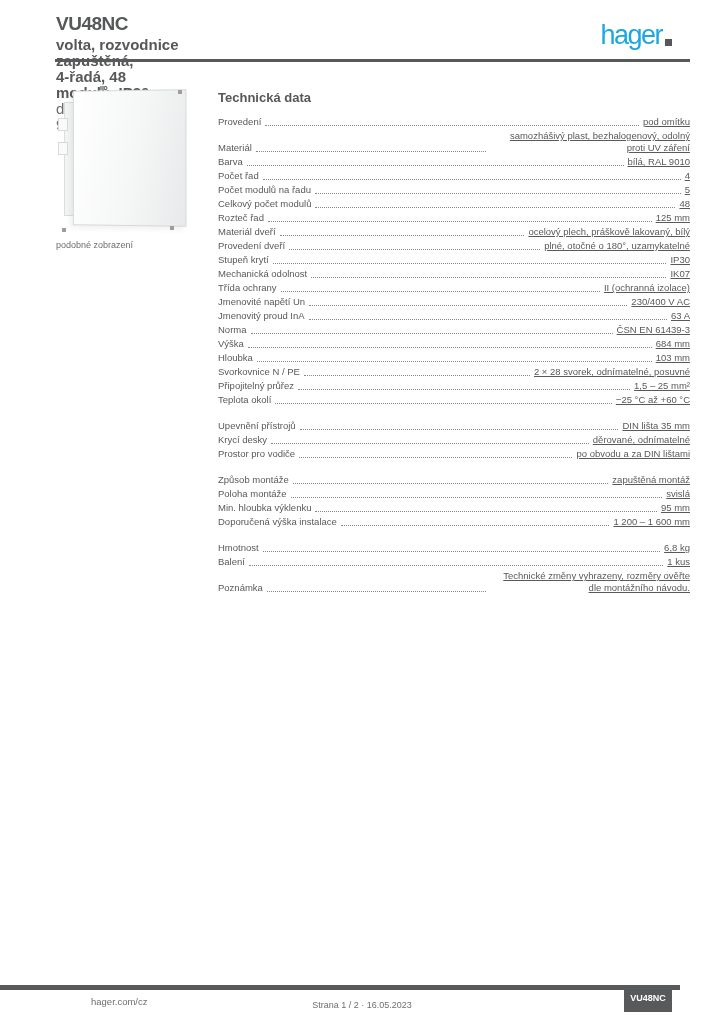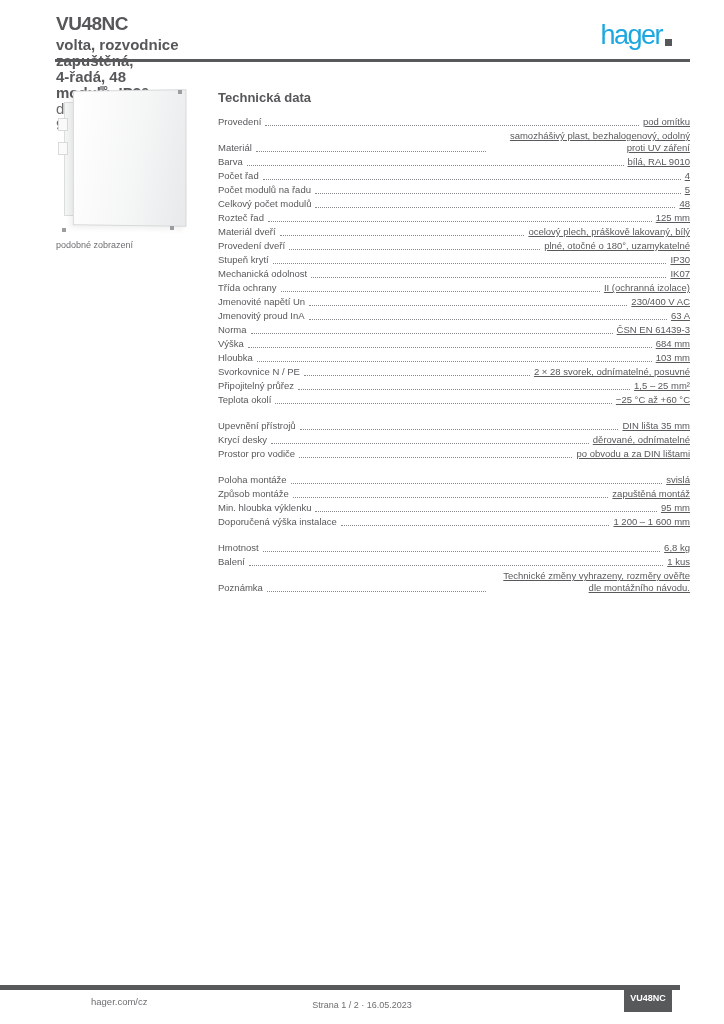--- a/index.html
+++ b/index.html
@@ -199,28 +199,28 @@
             <span class="spec-value">děrované, odnímatelné</span>
           </div>
           <div class="spec-row">
             <span class="spec-label">Prostor pro vodiče</span>
             <span class="spec-leader"></span>
             <span class="spec-value">po obvodu a za DIN lištami</span>
           </div>
         </div>
         <div class="spec-group">
           <div class="spec-row">
+            <span class="spec-label">Způsob montáže</span>
+            <span class="spec-leader"></span>
+            <span class="spec-value">zapuštěná montáž</span>
+          </div>
+          <div class="spec-row">
             <span class="spec-label">Poloha montáže</span>
             <span class="spec-leader"></span>
             <span class="spec-value">svislá</span>
-          </div>
-          <div class="spec-row">
-            <span class="spec-label">Způsob montáže</span>
-            <span class="spec-leader"></span>
-            <span class="spec-value">zapuštěná montáž</span>
           </div>
           <div class="spec-row">
             <span class="spec-label">Min. hloubka výklenku</span>
             <span class="spec-leader"></span>
             <span class="spec-value">95 mm</span>
           </div>
           <div class="spec-row">
             <span class="spec-label">Doporučená výška instalace</span>
             <span class="spec-leader"></span>
             <span class="spec-value">1 200 – 1 600 mm</span>

